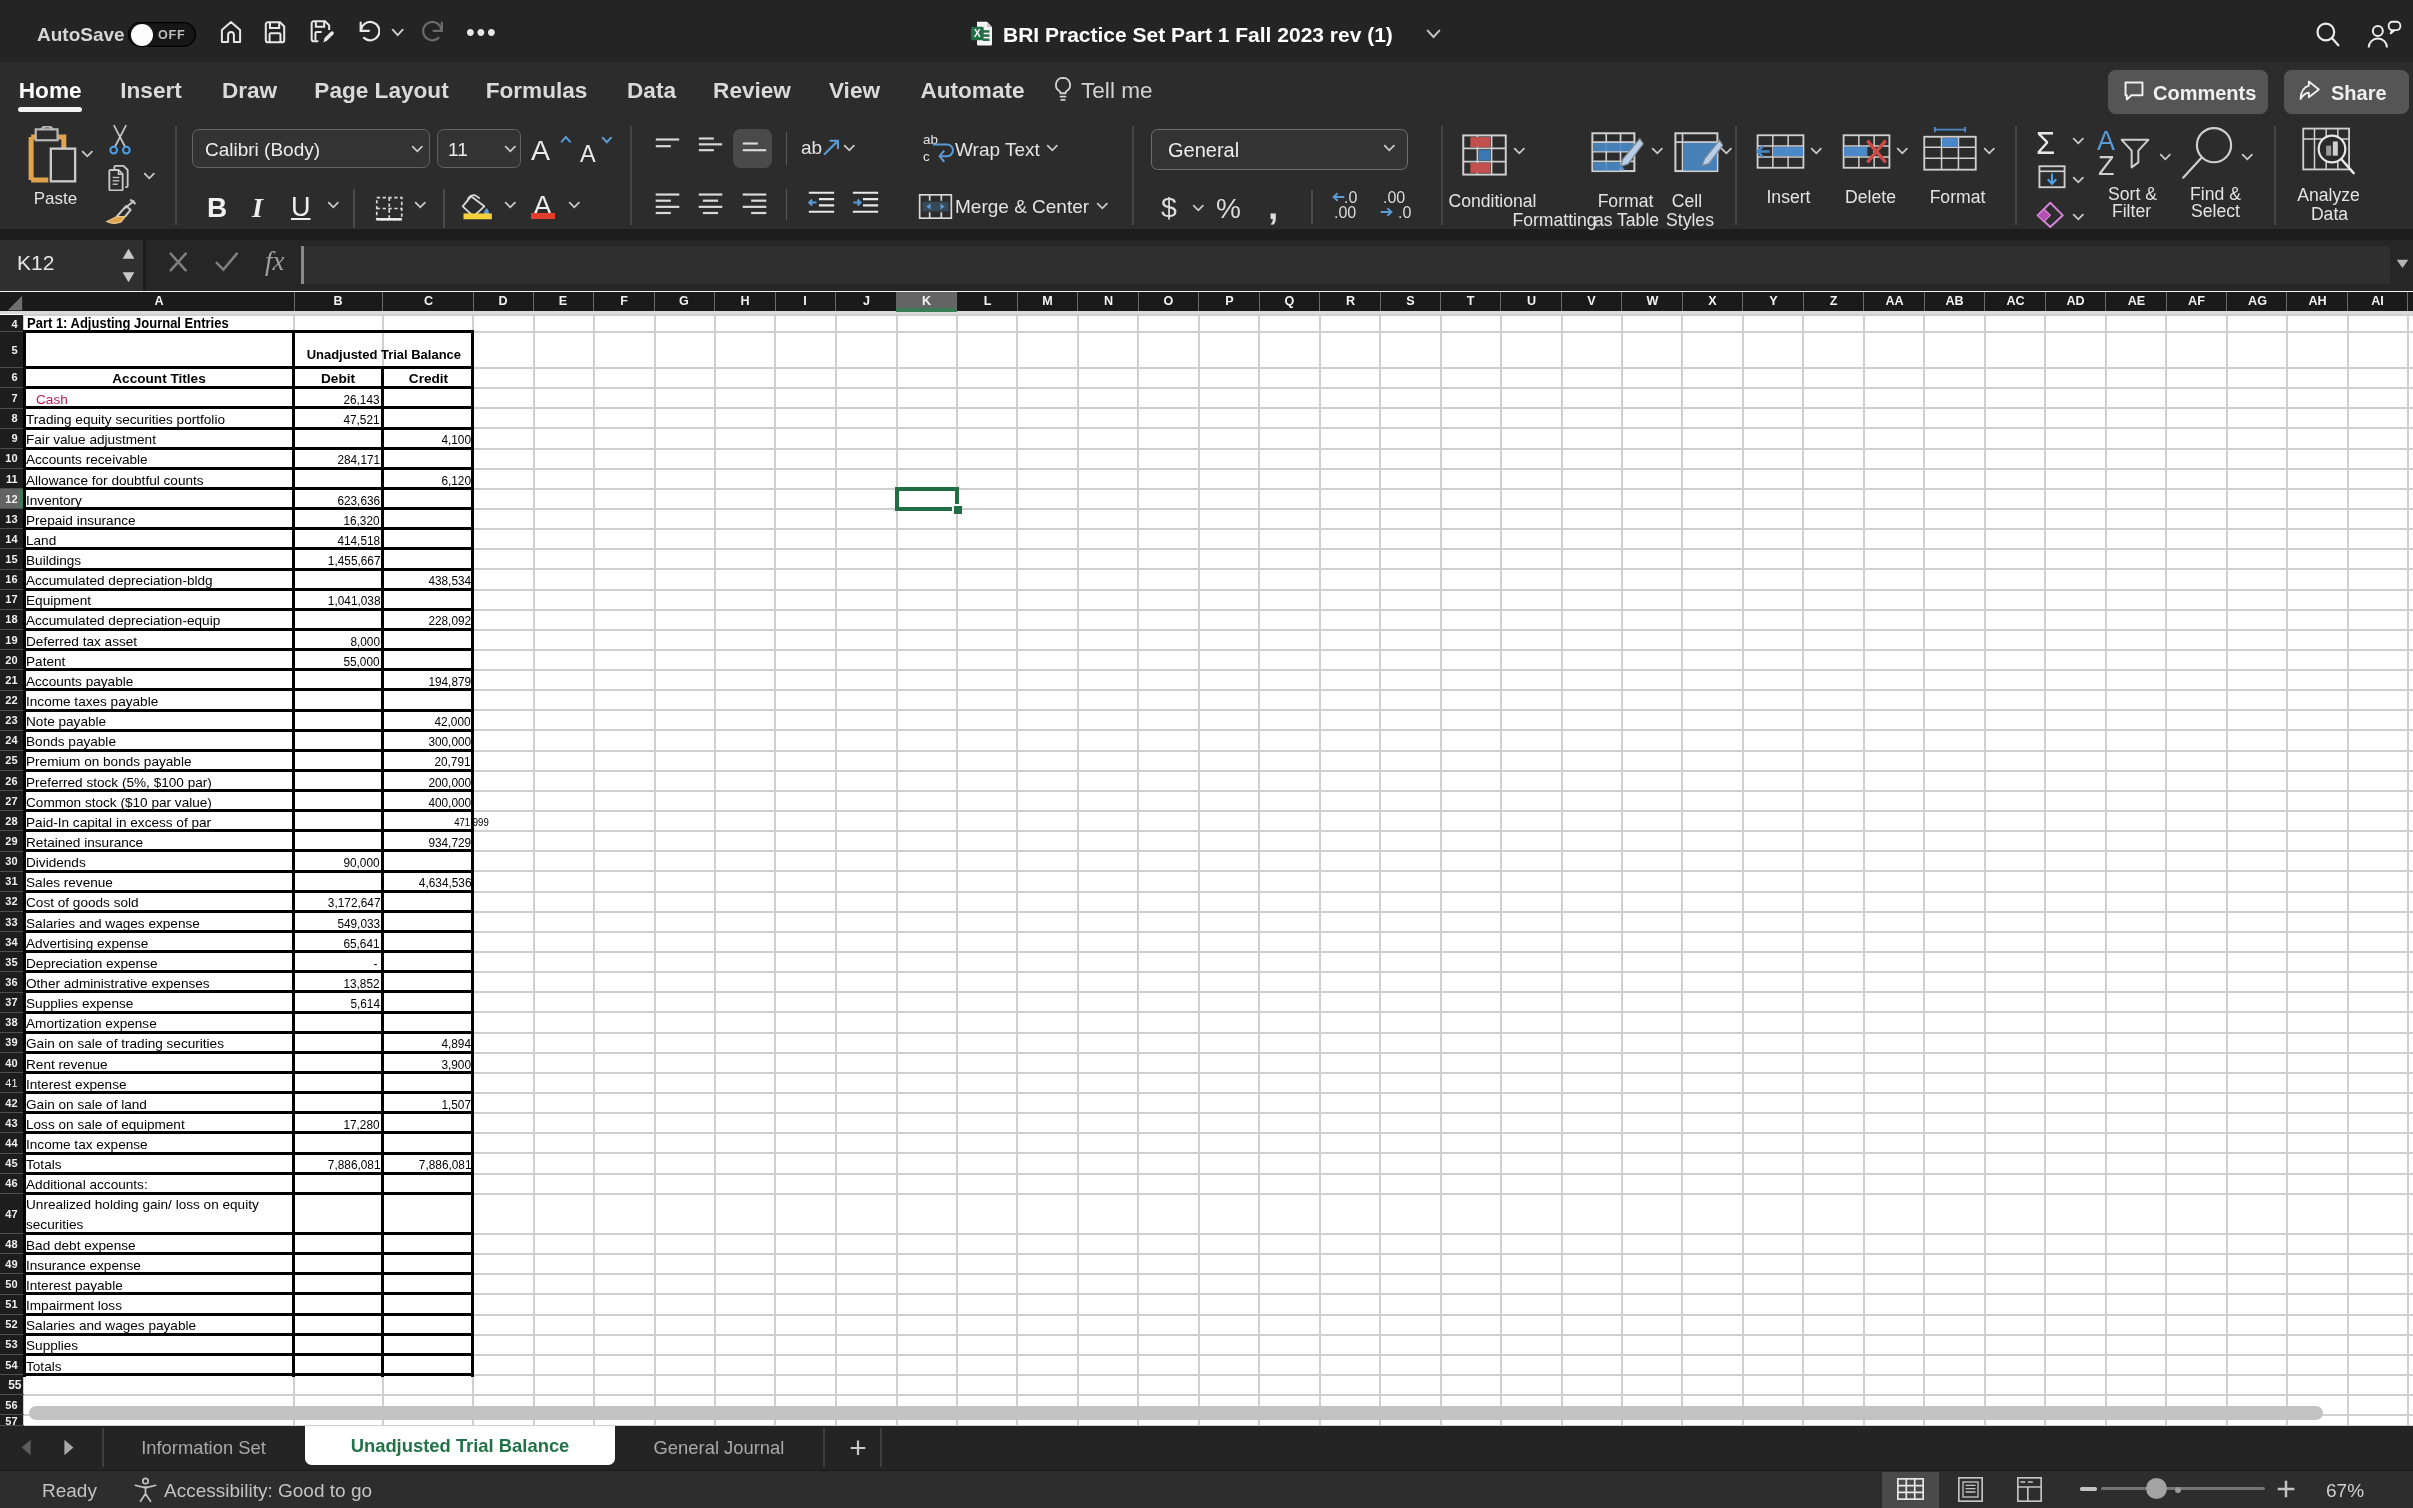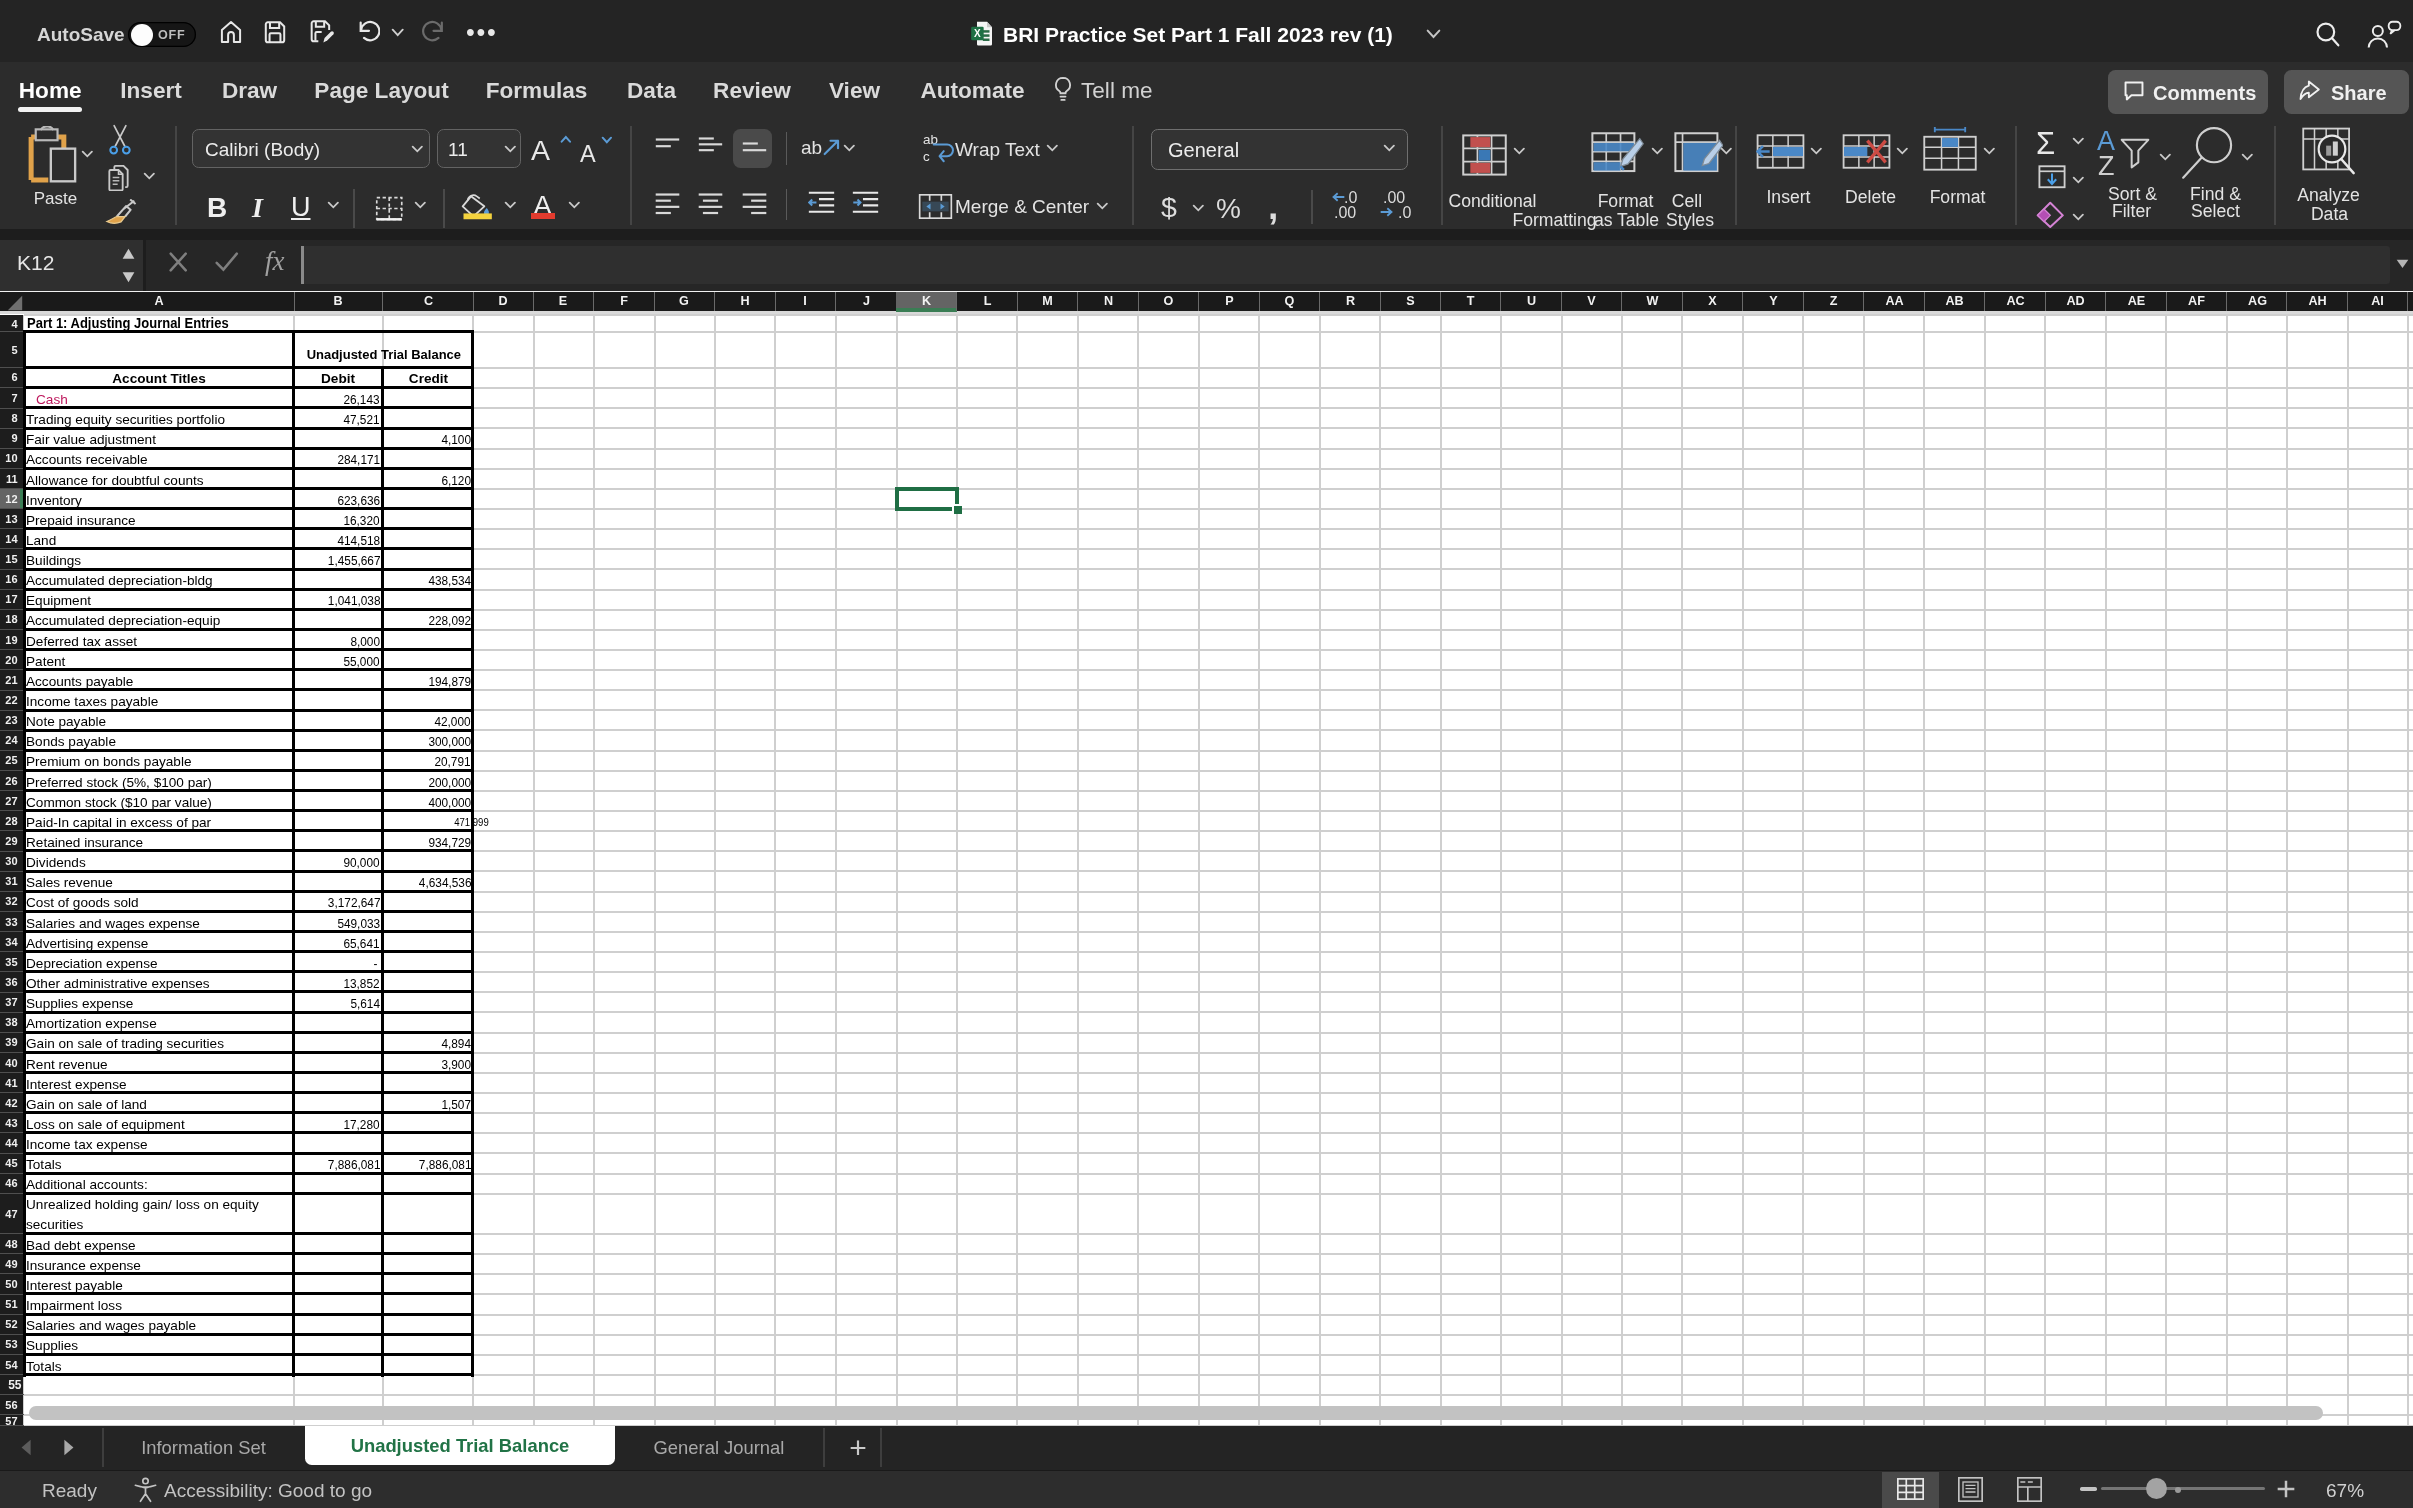--- a/index.html
+++ b/index.html
@@ -633,21 +633,21 @@
     <div class="abs" style="left:0;top:972px;width:23.5px;height:20px;background:transparent;color:#f0f0f0;font-size:11px;font-weight:bold;text-align:right;padding-right:5.9px;display:flex;align-items:center;justify-content:flex-end;">36</div>
     <div class="abs" style="left:0;top:992px;width:23.5px;height:1.2px;background:#4f4f4f;"></div>
     <div class="abs" style="left:0;top:992px;width:23.5px;height:20px;background:transparent;color:#f0f0f0;font-size:11px;font-weight:bold;text-align:right;padding-right:5.9px;display:flex;align-items:center;justify-content:flex-end;">37</div>
     <div class="abs" style="left:0;top:1012px;width:23.5px;height:1.2px;background:#4f4f4f;"></div>
     <div class="abs" style="left:0;top:1012px;width:23.5px;height:20px;background:transparent;color:#f0f0f0;font-size:11px;font-weight:bold;text-align:right;padding-right:5.9px;display:flex;align-items:center;justify-content:flex-end;">38</div>
     <div class="abs" style="left:0;top:1032px;width:23.5px;height:1.2px;background:#4f4f4f;"></div>
     <div class="abs" style="left:0;top:1032px;width:23.5px;height:20px;background:transparent;color:#f0f0f0;font-size:11px;font-weight:bold;text-align:right;padding-right:5.9px;display:flex;align-items:center;justify-content:flex-end;">39</div>
     <div class="abs" style="left:0;top:1052px;width:23.5px;height:1.2px;background:#4f4f4f;"></div>
     <div class="abs" style="left:0;top:1053px;width:23.5px;height:20px;background:transparent;color:#f0f0f0;font-size:11px;font-weight:bold;text-align:right;padding-right:5.9px;display:flex;align-items:center;justify-content:flex-end;">40</div>
     <div class="abs" style="left:0;top:1072px;width:23.5px;height:1.2px;background:#4f4f4f;"></div>
-    <div class="abs" style="left:0;top:1073px;width:23.5px;height:20px;background:transparent;color:#f0f0f0;font-size:11px;font-weight:bold;text-align:right;padding-right:5.9px;display:flex;align-items:center;justify-content:flex-end;">41</div>
+    <div class="abs" style="left:0;top:1073px;width:23.5px;height:20px;background:transparent;color:#f0f0f0;font-size:11px;font-weight:normal;text-align:right;padding-right:5.9px;display:flex;align-items:center;justify-content:flex-end;">41</div>
     <div class="abs" style="left:0;top:1092px;width:23.5px;height:1.2px;background:#4f4f4f;"></div>
     <div class="abs" style="left:0;top:1093px;width:23.5px;height:20px;background:transparent;color:#f0f0f0;font-size:11px;font-weight:bold;text-align:right;padding-right:5.9px;display:flex;align-items:center;justify-content:flex-end;">42</div>
     <div class="abs" style="left:0;top:1112px;width:23.5px;height:1.2px;background:#4f4f4f;"></div>
     <div class="abs" style="left:0;top:1113px;width:23.5px;height:20px;background:transparent;color:#f0f0f0;font-size:11px;font-weight:bold;text-align:right;padding-right:5.9px;display:flex;align-items:center;justify-content:flex-end;">43</div>
     <div class="abs" style="left:0;top:1132px;width:23.5px;height:1.2px;background:#4f4f4f;"></div>
     <div class="abs" style="left:0;top:1133px;width:23.5px;height:20px;background:transparent;color:#f0f0f0;font-size:11px;font-weight:bold;text-align:right;padding-right:5.9px;display:flex;align-items:center;justify-content:flex-end;">44</div>
     <div class="abs" style="left:0;top:1153px;width:23.5px;height:1.2px;background:#4f4f4f;"></div>
     <div class="abs" style="left:0;top:1153px;width:23.5px;height:20px;background:transparent;color:#f0f0f0;font-size:11px;font-weight:bold;text-align:right;padding-right:5.9px;display:flex;align-items:center;justify-content:flex-end;">45</div>
     <div class="abs" style="left:0;top:1173px;width:23.5px;height:1.2px;background:#4f4f4f;"></div>
     <div class="abs" style="left:0;top:1173px;width:23.5px;height:20px;background:transparent;color:#f0f0f0;font-size:11px;font-weight:bold;text-align:right;padding-right:5.9px;display:flex;align-items:center;justify-content:flex-end;">46</div>

